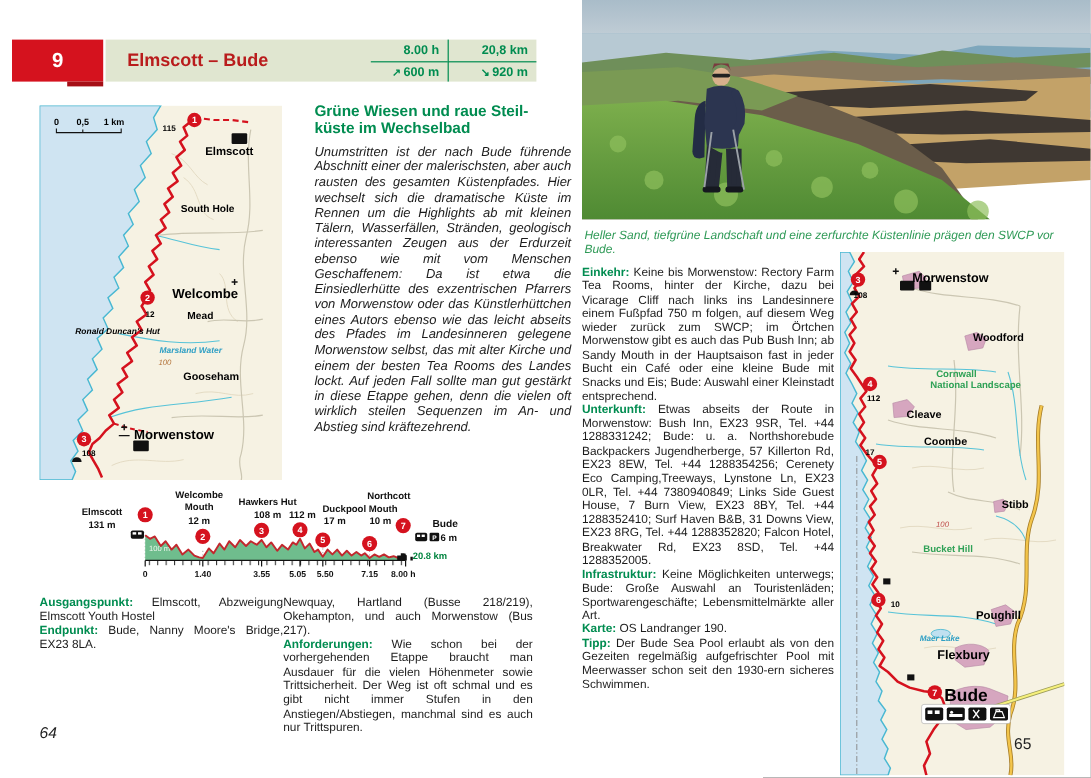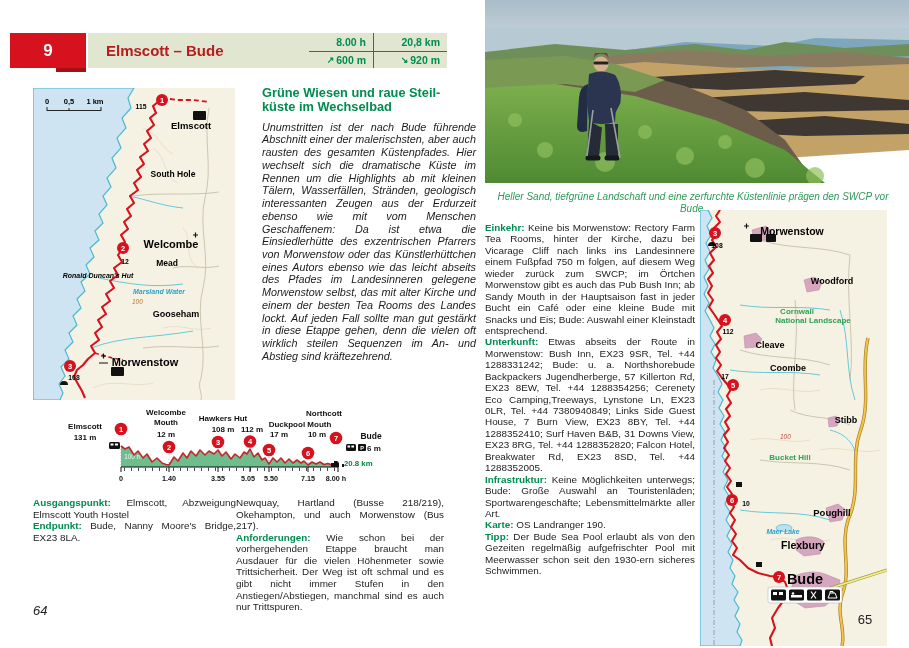--- a/index.html
+++ b/index.html
@@ -27,24 +27,24 @@
   .intro h2{margin:0 0 6px 0;color:#008c50;font-size:12.8px;line-height:1.12;}
   .intro p{margin:0;font-size:10.8px;line-height:1.18;font-style:italic;text-align:justify;}
   .col{font-size:9.9px;line-height:1.17;text-align:justify;}
   .col p{margin:0;}
   .lbl{color:#008c50;font-weight:bold;}
   .col1{left:33px;top:497px;width:203px;}
   .col2{left:236px;top:497px;width:208px;}
   .rightcol{left:485px;top:222px;width:210px;font-size:9.9px;line-height:1.155;text-align:justify;}
   .rightcol p{margin:0;}
   .caption{left:487px;top:191px;width:412px;color:#2f9a57;font-style:italic;
-           font-size:10px;line-height:1.2;text-align:center;}
+           font-size:10px;line-height:1.2;}
   .pagenum{font-size:13px;color:#222;}
   .pn-left{left:33px;top:603px;font-style:italic;}
-  .pn-right{left:845px;top:612px;width:40px;text-align:center;}
+  .pn-right{left:845px;top:612px;width:40px;text-align:left;}
 
   svg text{font-family:"Liberation Sans",sans-serif;}
 </style>
 </head>
 <body>
 
 <div class="sheet">
 
   <div class="abs stage-badge">
     <span>9</span>

